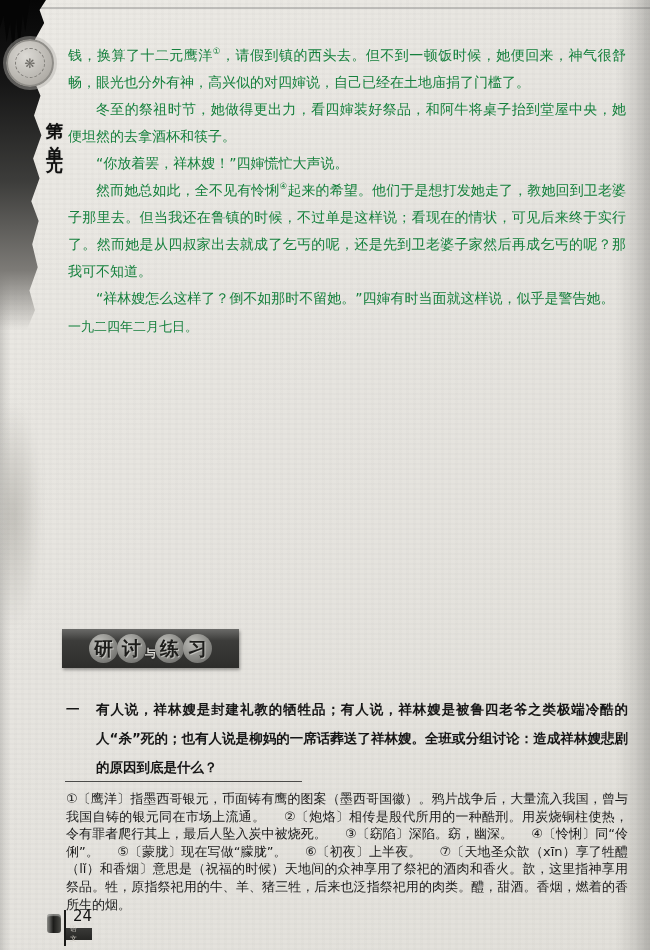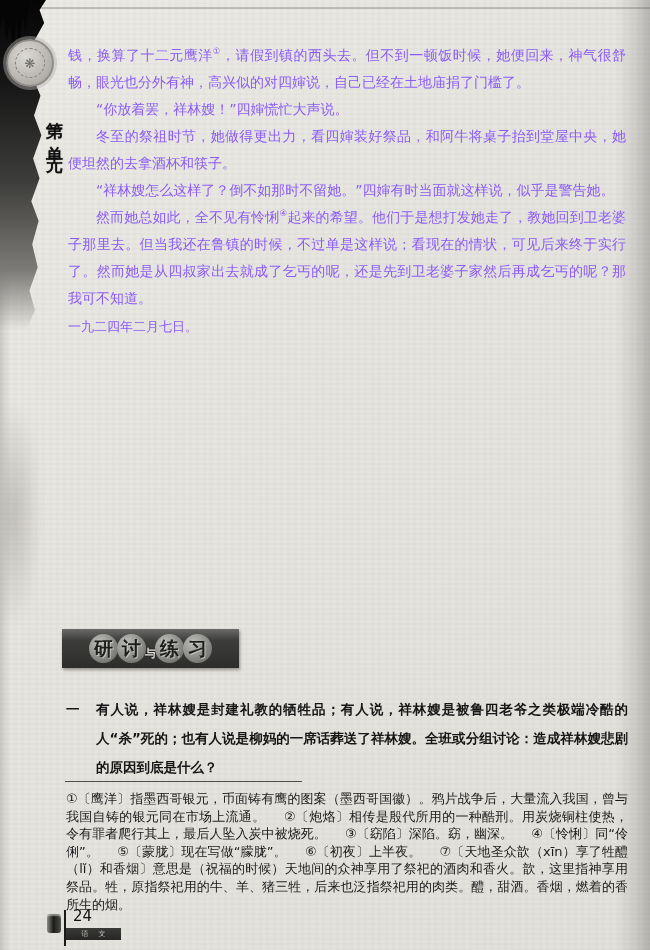--- a/index.html
+++ b/index.html
@@ -40,21 +40,21 @@
   .seal-inner { width: 30px; height: 30px; border-radius: 50%; border: 1px dashed #7e7c77;
     display: flex; align-items: center; justify-content: center; color: #6e6c67; font-size: 13px; }
 
   
   .unit-label { position: absolute; left: 44px; top: 108px; writing-mode: vertical-rl;
     font-size: 17px; font-weight: bold; letter-spacing: 12px; color: #101010;
     text-shadow: 0 0 1px rgba(0,0,0,0.5); }
 
   
   .body-text { position: absolute; left: 68px; top: 42px; width: 558px;
-    font-size: 14px; line-height: 27px; text-align: justify; font-weight: 500; color: #8b5cf6; }
+    font-size: 14px; line-height: 27px; text-align: justify; font-weight: 500; color: #15803d; }
   .body-text p { text-indent: 2em; }
   .body-text p.continuation { text-indent: 0; }
   .body-text p.new-section { margin-top: 27px; }
   sup.fn { font-size: 0.62em; vertical-align: super; line-height: 0; }
   .date-line { text-indent: 0 !important; font-size: 13px; margin-top: 1px; }
 
   
   .ex-banner { position: absolute; left: 62px; top: 629px; width: 177px; height: 39px;
     background: linear-gradient(180deg, #6a6a68 0%, #3c3c3a 30%, #2d2d2b 100%);
     display: flex; align-items: center; justify-content: center; gap: 1px;
@@ -80,45 +80,45 @@
   .footnotes .fn-item { padding-right: 14px; }
   .footnotes .fn-item:last-child { padding-right: 0; }
 
   
   .footer-icon { position: absolute; left: 47px; top: 914px; width: 14px; height: 19px;
     border-radius: 3px 4px 3px 3px;
     background: linear-gradient(90deg, #8a8a86 0%, #1c1c1a 45%, #4a4a46 100%);
     box-shadow: inset 0 2px 1px rgba(220,220,215,0.5); }
   .footer-rule { position: absolute; left: 64px; top: 910px; width: 2px; height: 36px; background: #1a1a18; }
   .page-number { position: absolute; left: 73px; top: 907px; font-size: 15px; font-weight: normal; color: #111; }
-  .subject-bar { position: absolute; left: 66px; top: 928px; width: 55px; height: 12px;
+  .subject-bar { position: absolute; left: 66px; top: 928px; width: 26px; height: 12px;
     background: linear-gradient(180deg, #3a3a38, #262624); display: flex; align-items: center; justify-content: center; }
   .subject-bar span { font-size: 7px; letter-spacing: 4px; color: #cfcbc3; padding-left: 4px; }
 </style>
 </head>
 <body>
 
 <div class="top-scan-line"></div>
 <div class="right-gutter"></div>
 <div class="left-edge"></div>
 <div class="left-smudge"></div>
 
 <div class="side-band"></div>
 <div class="drips"></div>
 <div class="seal">
   <div class="seal-inner">❋</div>
 </div>
 <div class="unit-label">第一单元</div>
 
 <div class="body-text">
   <p class="continuation">钱，换算了十二元鹰洋<sup class="fn">①</sup>，请假到镇的西头去。但不到一顿饭时候，她便回来，神气很舒畅，眼光也分外有神，高兴似的对四婶说，自己已经在土地庙捐了门槛了。</p>
+  <p>冬至的祭祖时节，她做得更出力，看四婶装好祭品，和阿牛将桌子抬到堂屋中央，她便坦然的去拿酒杯和筷子。</p>
   <p>“你放着罢，祥林嫂！”四婶慌忙大声说。</p>
-  <p>冬至的祭祖时节，她做得更出力，看四婶装好祭品，和阿牛将桌子抬到堂屋中央，她便坦然的去拿酒杯和筷子。</p>
+  <p>然而她总如此，全不见有怜悧<sup class="fn">④</sup>起来的希望。他们于是想打发她走了，教她回到卫老婆子那里去。但当我还在鲁镇的时候，不过单是这样说；看现在的情状，可见后来终于实行了。然而她是从四叔家出去就成了乞丐的呢，还是先到卫老婆子家然后再成乞丐的呢？那我可不知道。</p>
   <p>“祥林嫂怎么这样了？倒不如那时不留她。”四婶有时当面就这样说，似乎是警告她。</p>
-  <p>然而她总如此，全不见有怜悧<sup class="fn">④</sup>起来的希望。他们于是想打发她走了，教她回到卫老婆子那里去。但当我还在鲁镇的时候，不过单是这样说；看现在的情状，可见后来终于实行了。然而她是从四叔家出去就成了乞丐的呢，还是先到卫老婆子家然后再成乞丐的呢？那我可不知道。</p>
   <p class="date-line">一九二四年二月七日。</p>
 </div>
 
 <div class="ex-banner">
   <span class="bubble">研</span>
   <span class="bubble">讨</span>
   <span class="conj">与</span>
   <span class="bubble">练</span>
   <span class="bubble">习</span>
 </div>

